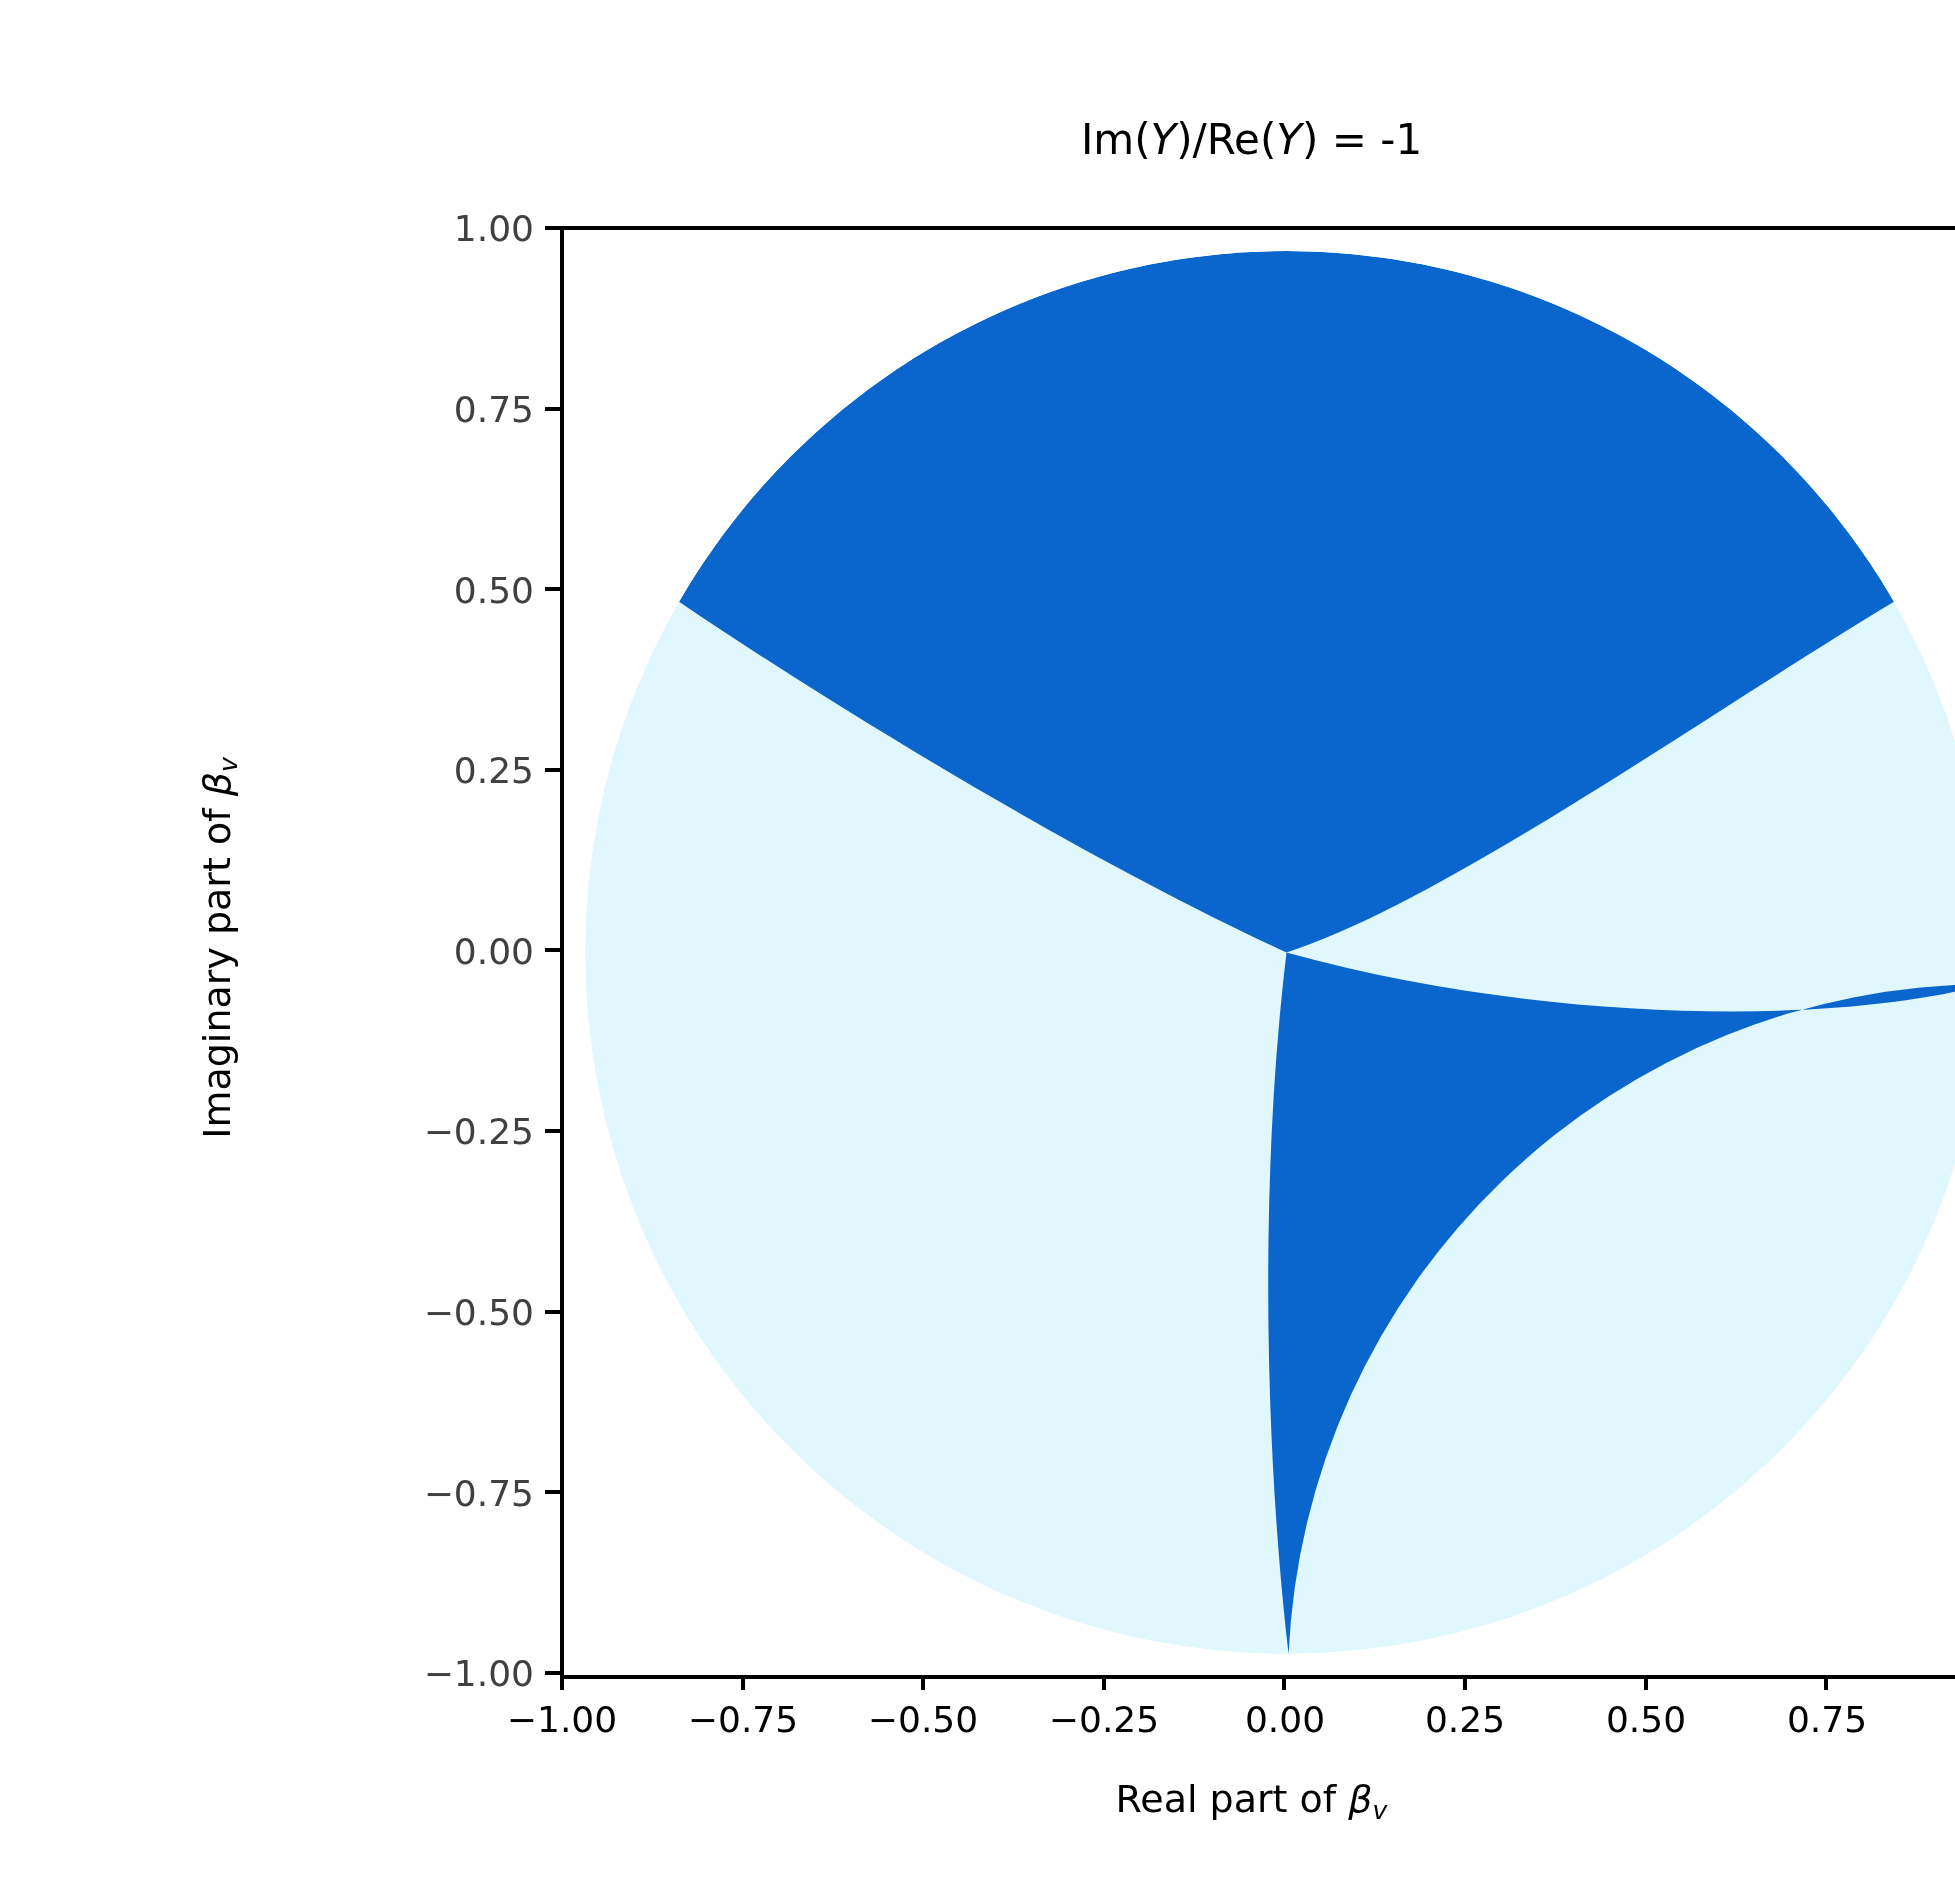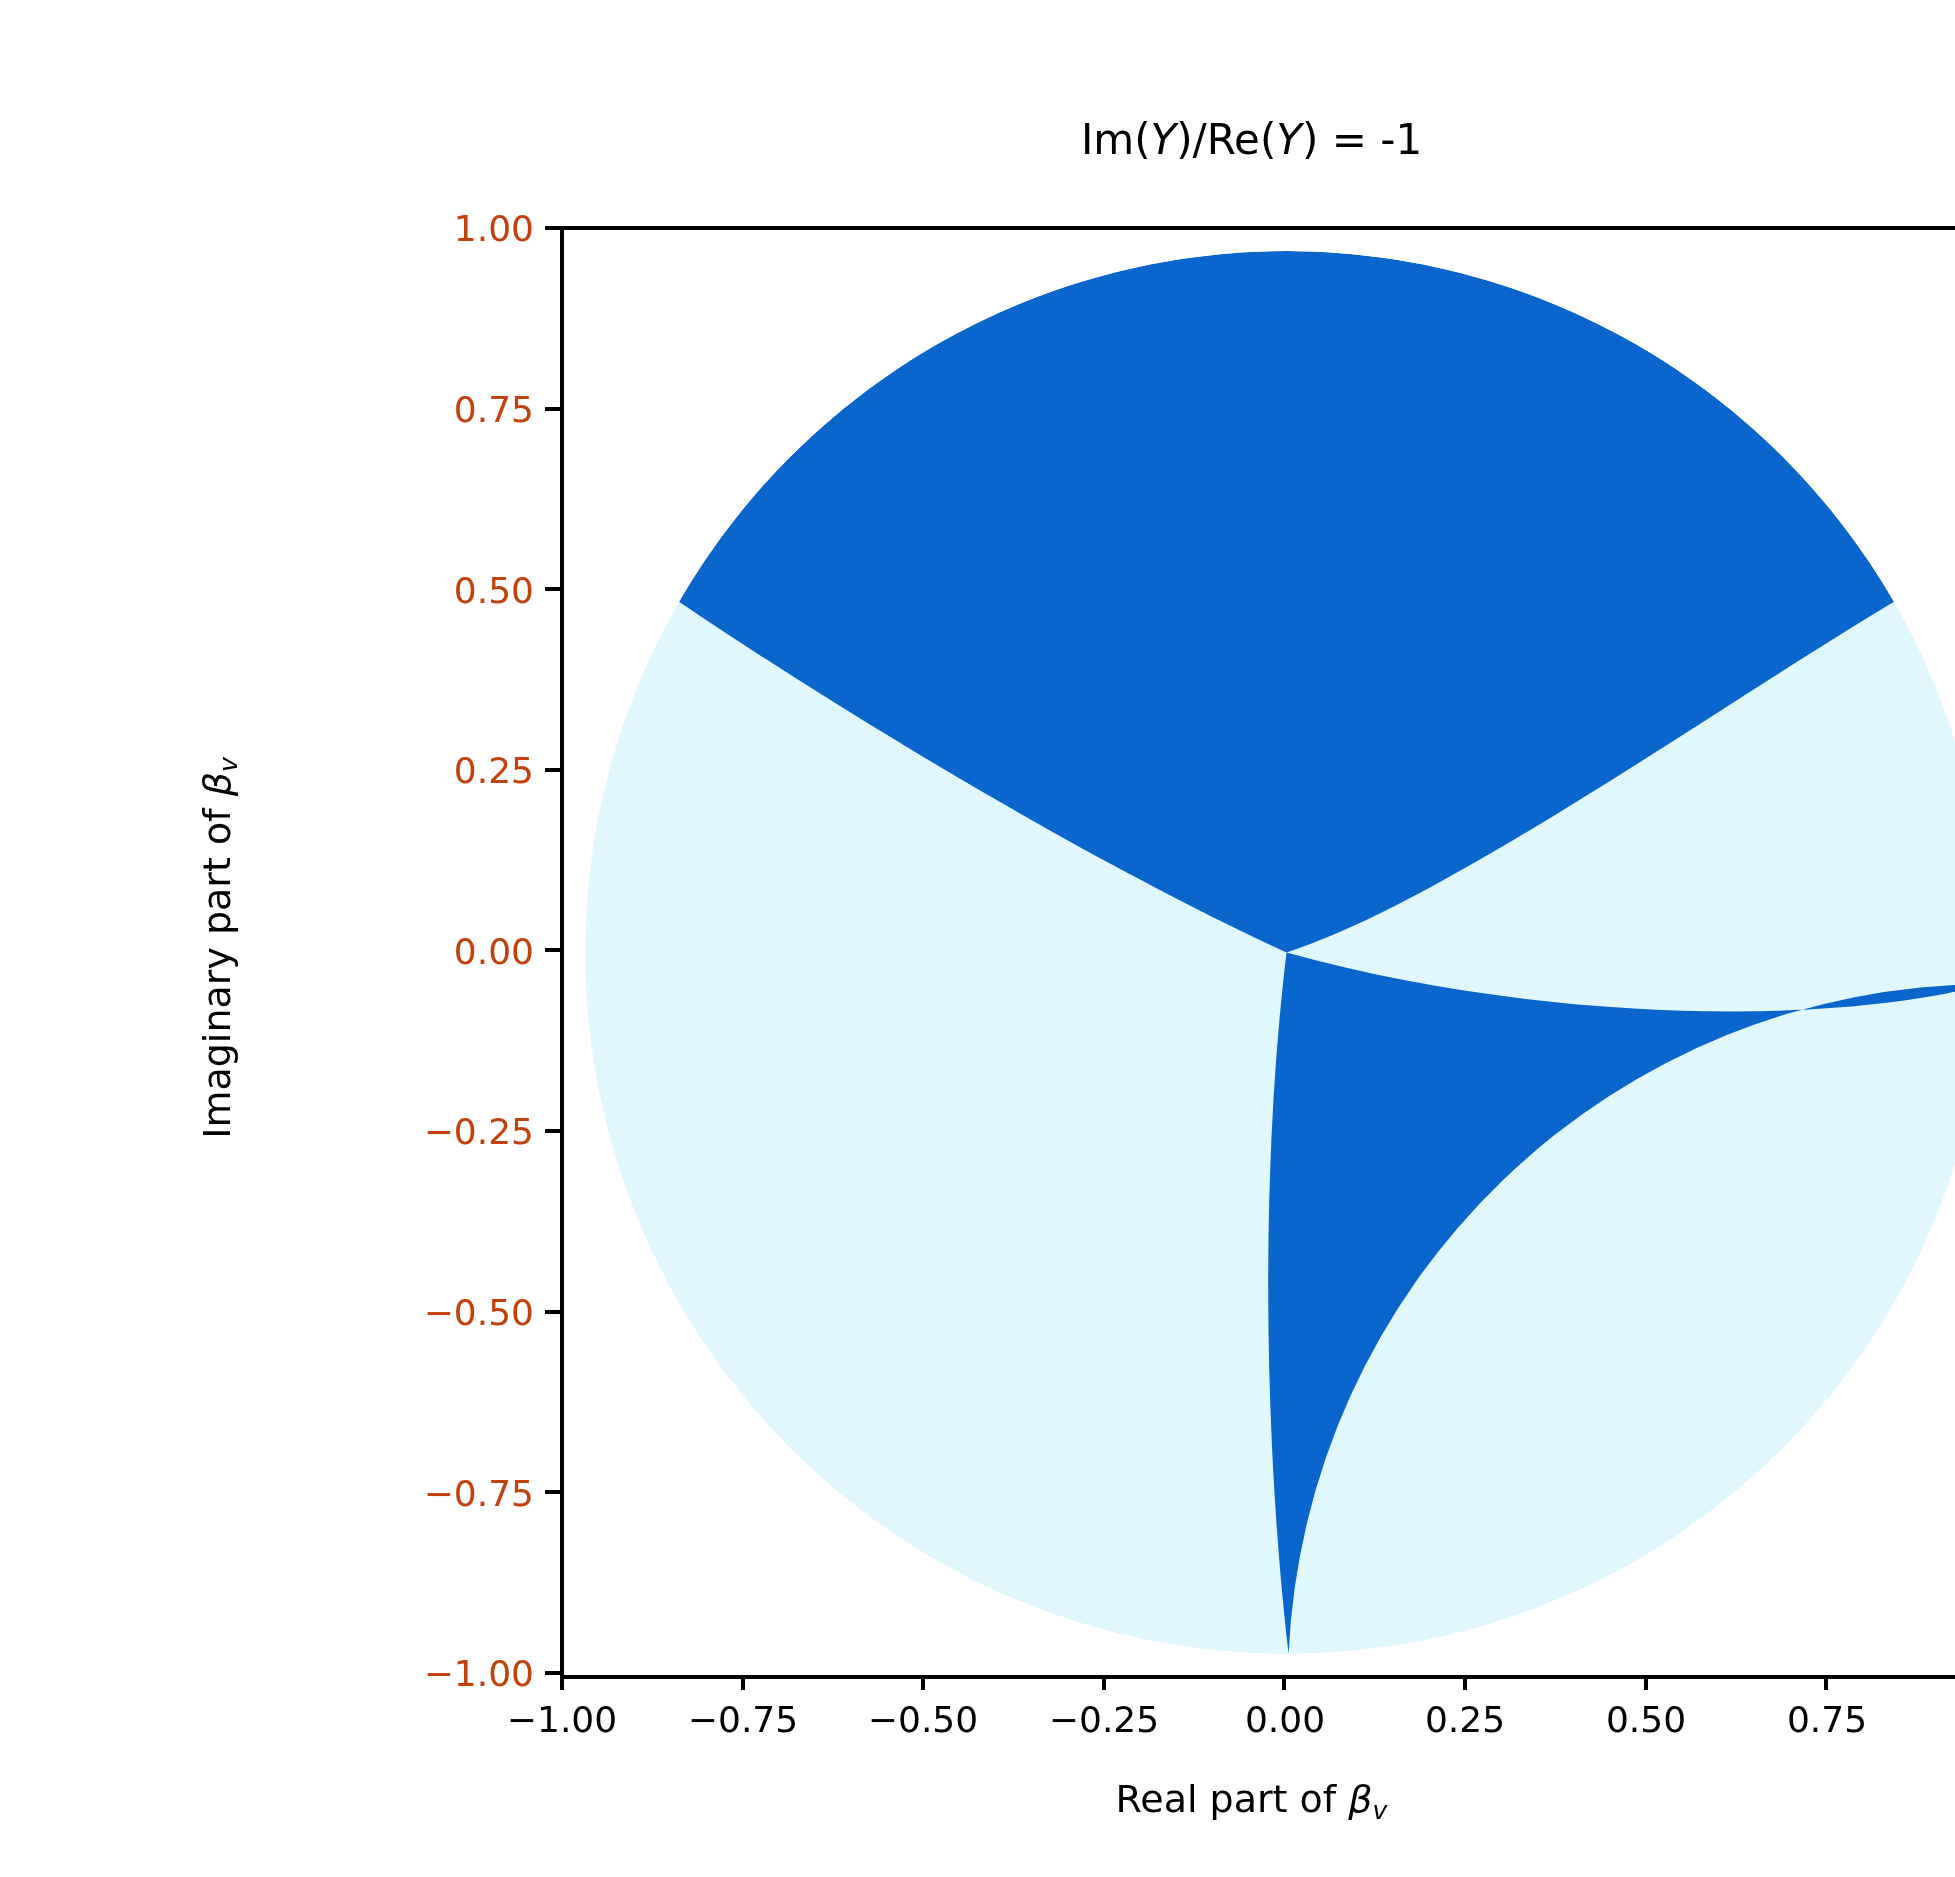--- a/index.html
+++ b/index.html
@@ -72,21 +72,21 @@
     top: 1699px;
     font-size: 36px;
     color: #000000;
     transform: translateX(-50%);
     white-space: nowrap;
   }
   .ylab {
     position: absolute;
     left: 534px;
     font-size: 36px;
-    color: #c2410c;
+    color: #404040;
     transform: translate(-100%, -50%);
     white-space: nowrap;
     text-align: center;
   }
   #xaxis-label {
     position: absolute;
     left: 0;
     top: 1777px;
     width: 2503px;
     text-align: center;

